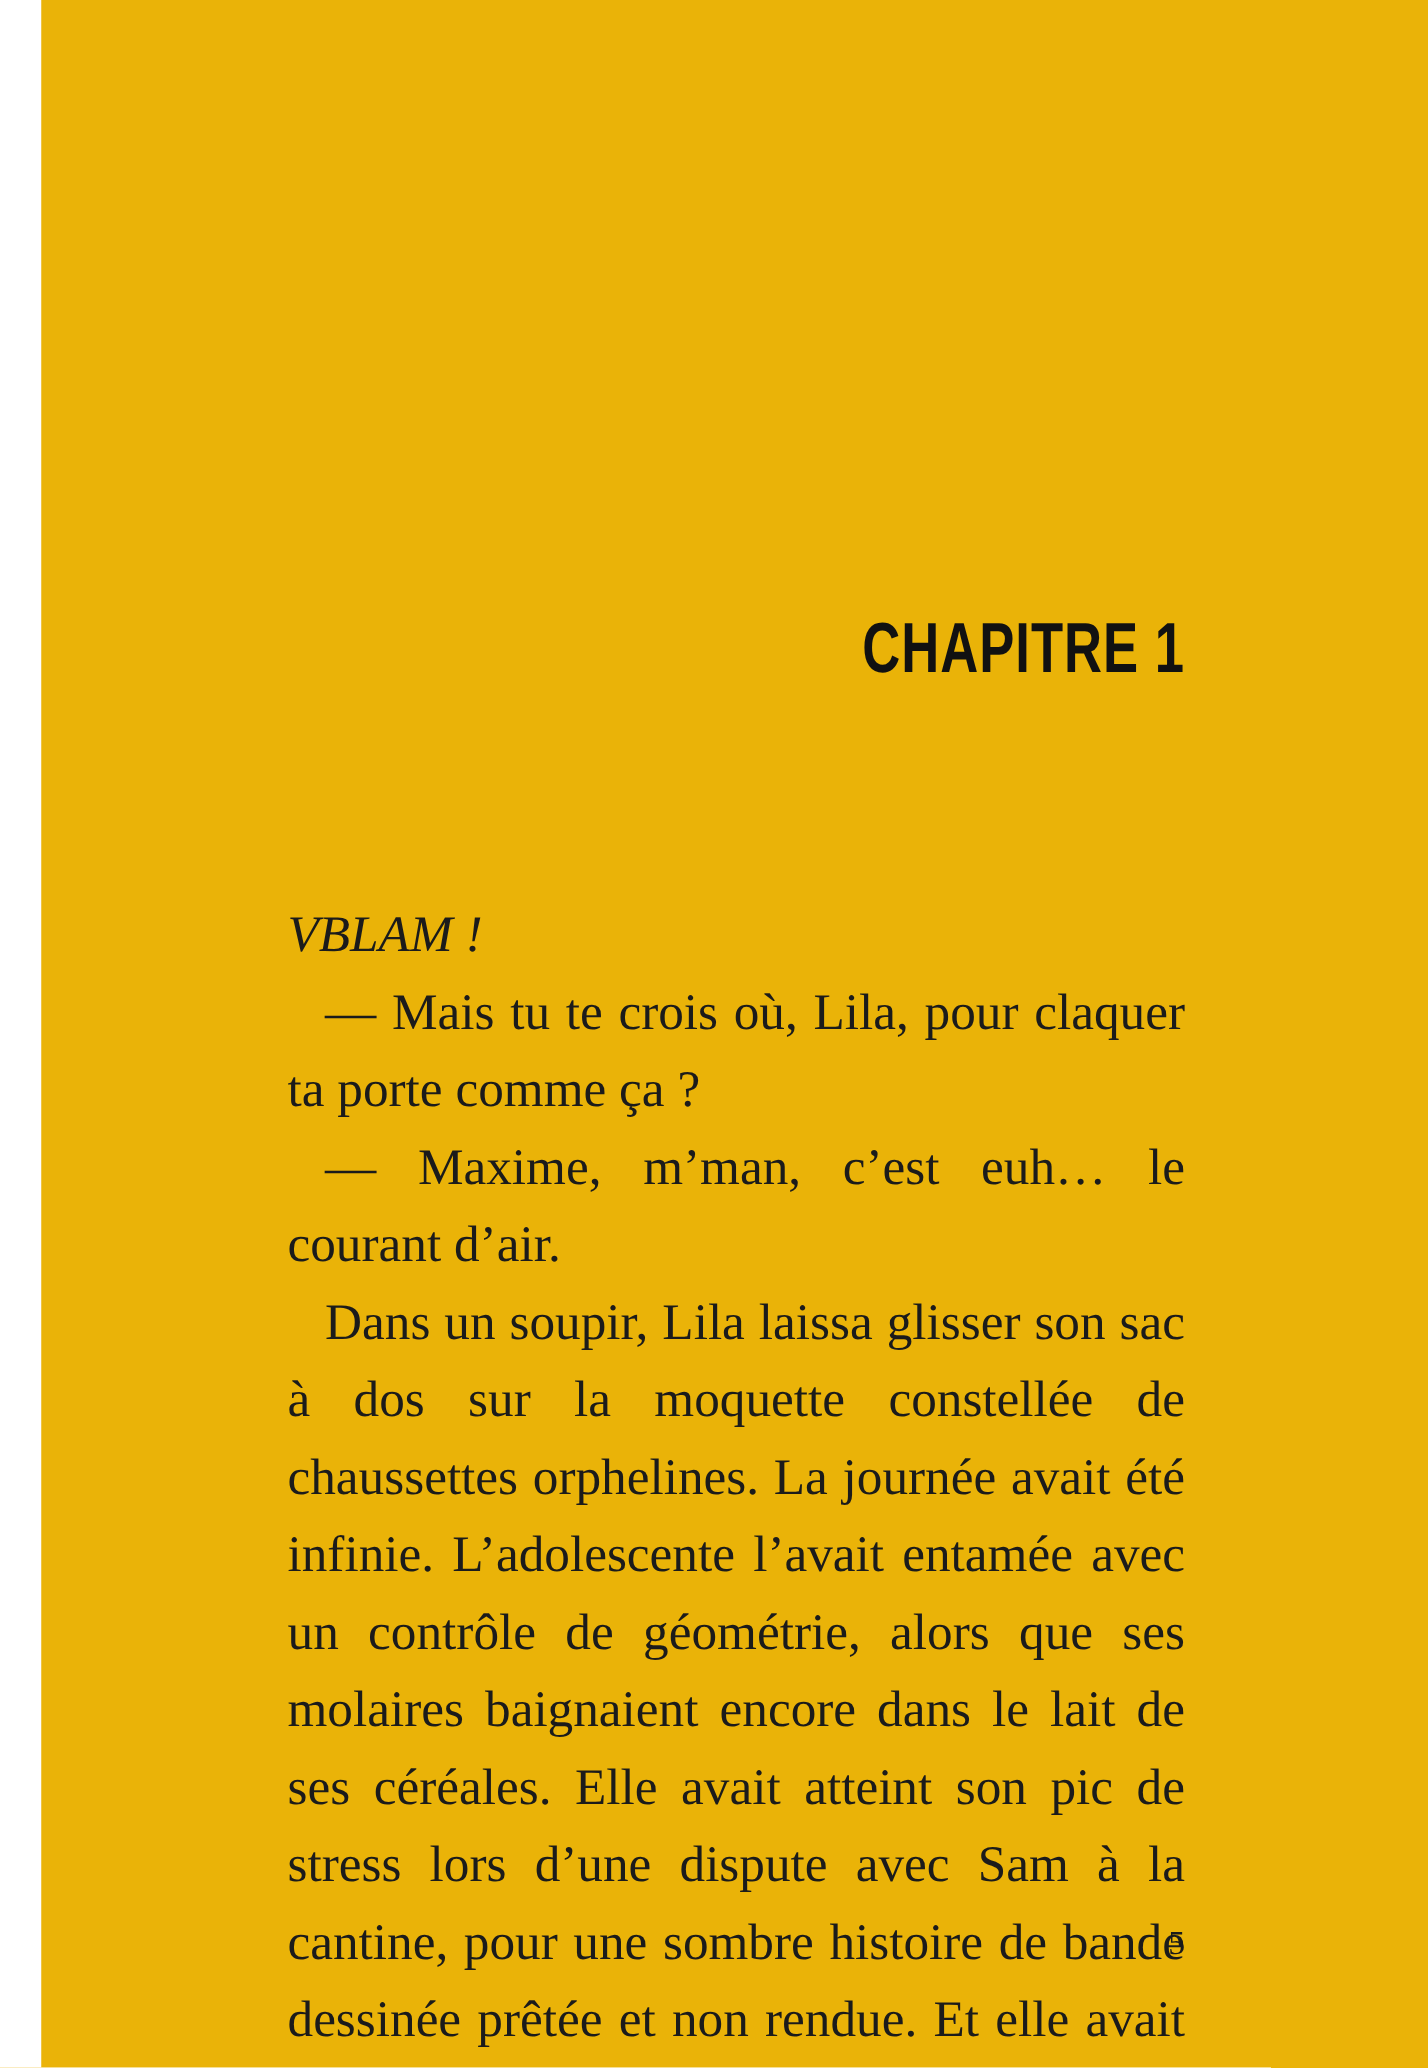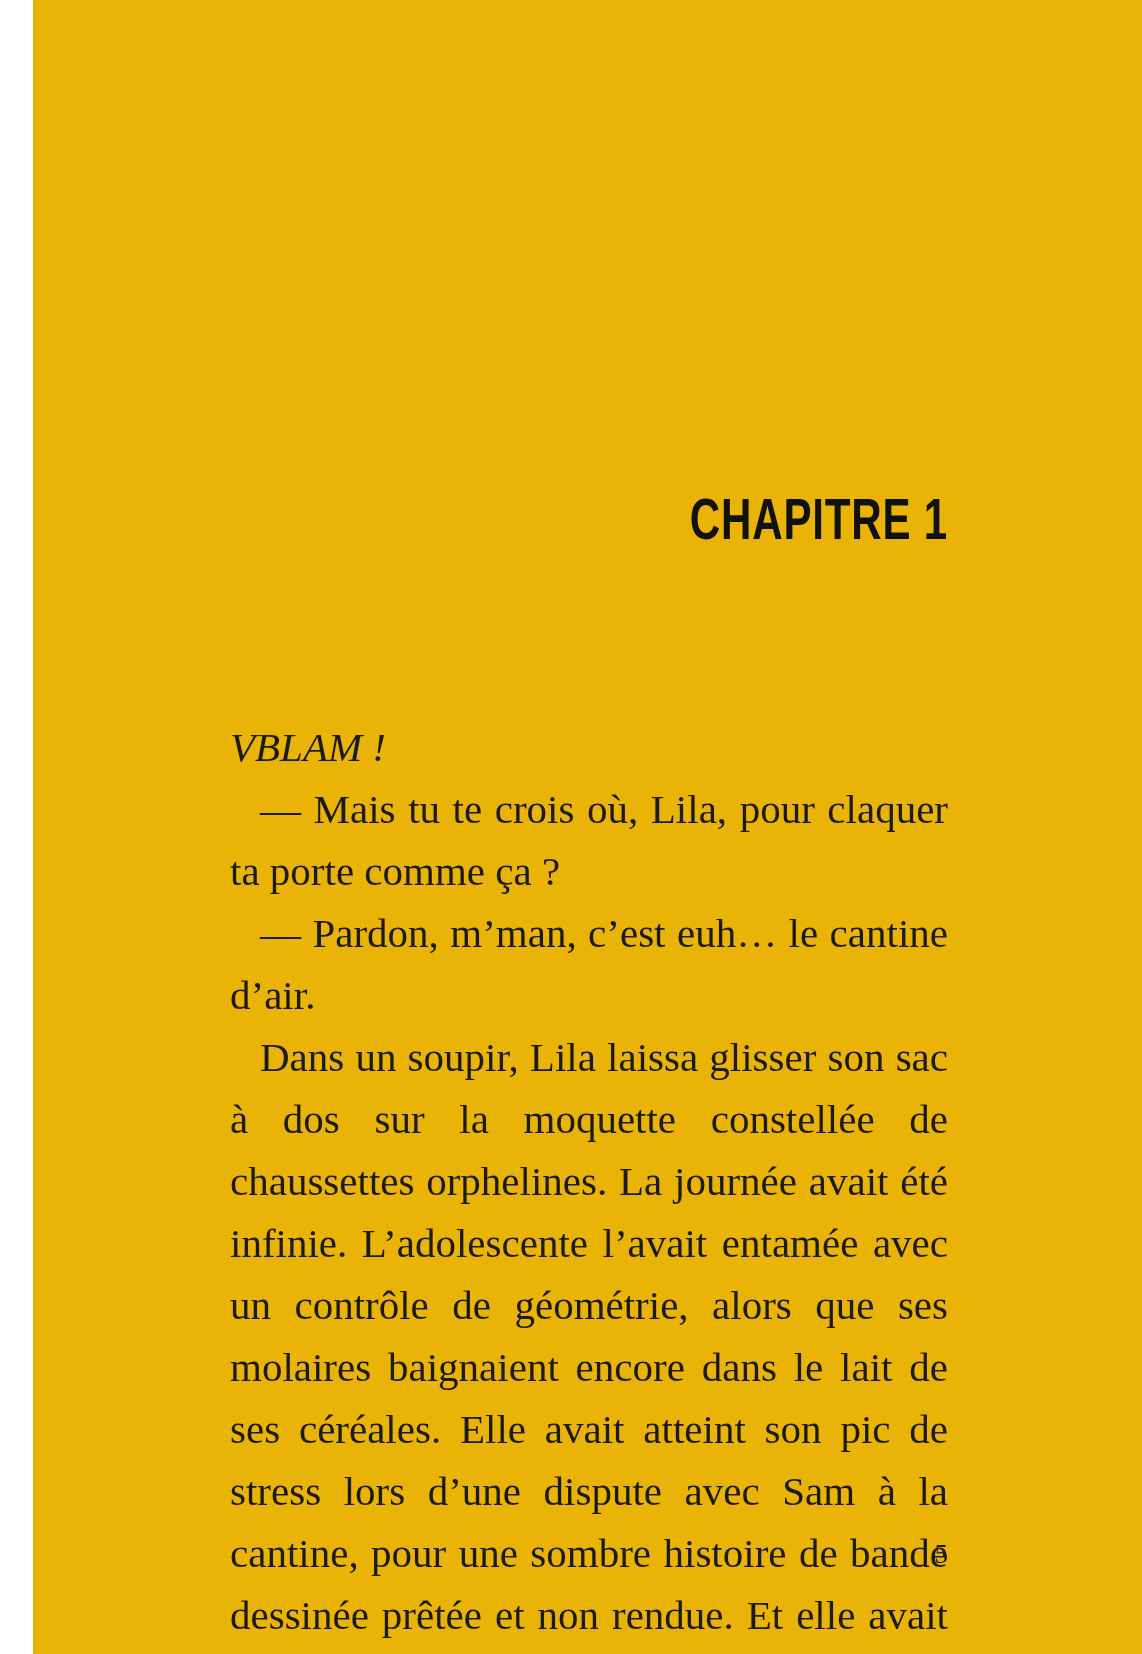--- a/index.html
+++ b/index.html
@@ -61,19 +61,19 @@
 
 <div class="page">
 
   <h1 class="chapter-title">
     <span class="squeeze">CHAPITRE 1</span>
   </h1>
 
   <div class="body-text">
     <p class="italic">VBLAM !</p>
     <p class="indent">— Mais tu te crois où, Lila, pour claquer ta porte comme ça ?</p>
-    <p class="indent">— Pardon, m’man, c’est euh… le cantine d’air.</p>
+    <p class="indent">— Maxime, m’man, c’est euh… le courant d’air.</p>
     <p class="indent">Dans un soupir, Lila laissa glisser son sac à dos sur la moquette constellée de chaussettes orphelines. La journée avait été infinie. L’adolescente l’avait entamée avec un contrôle de géométrie, alors que ses molaires baignaient encore dans le lait de ses céréales. Elle avait atteint son pic de stress lors d’une dispute avec Sam à la cantine, pour une sombre histoire de bande dessinée prêtée et non rendue. Et elle avait été contrariée tout du long par le ténébreux Maxime qui ne daignait toujours pas</p>
   </div>
 
   <div class="page-number">5</div>
 
 </div>
 
 </body></html>

